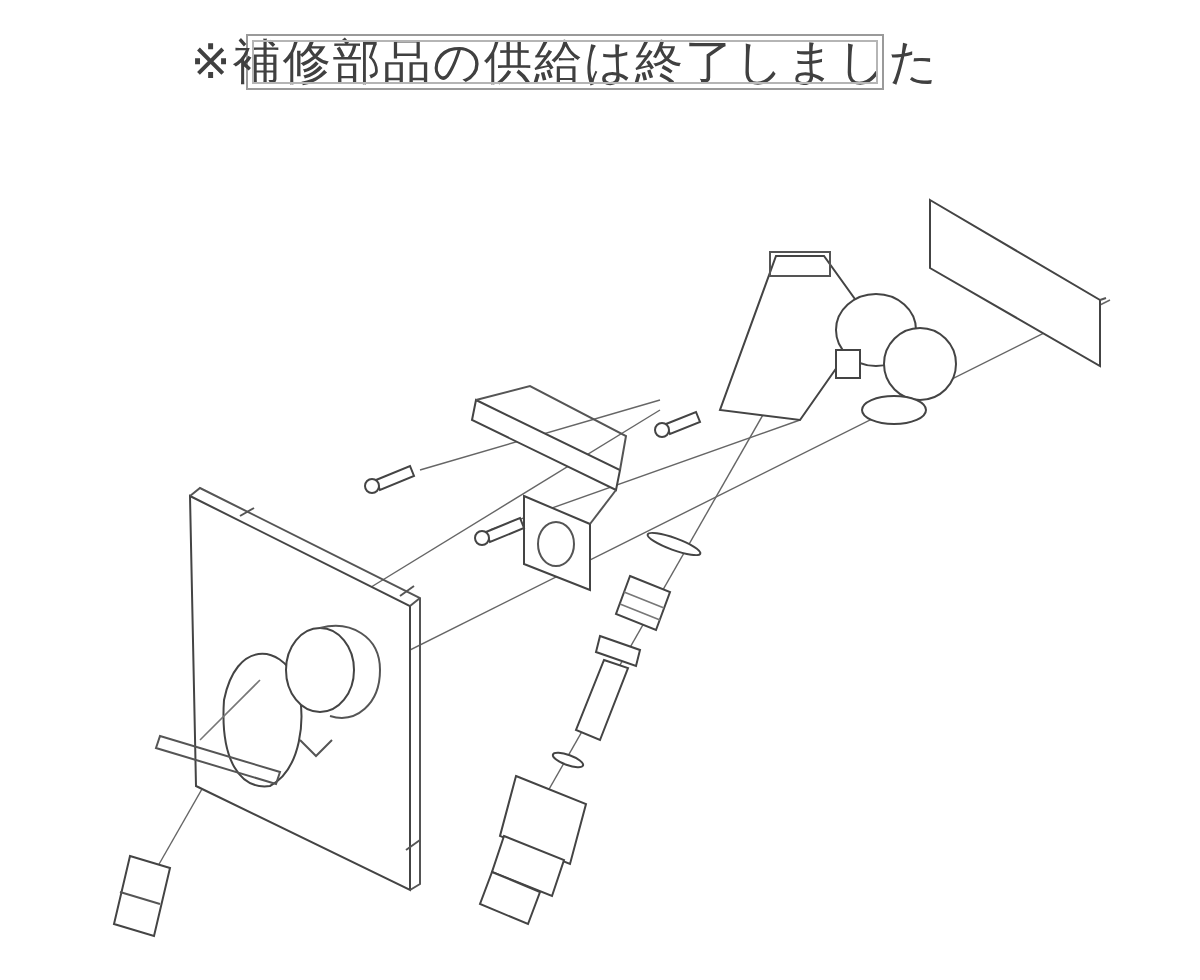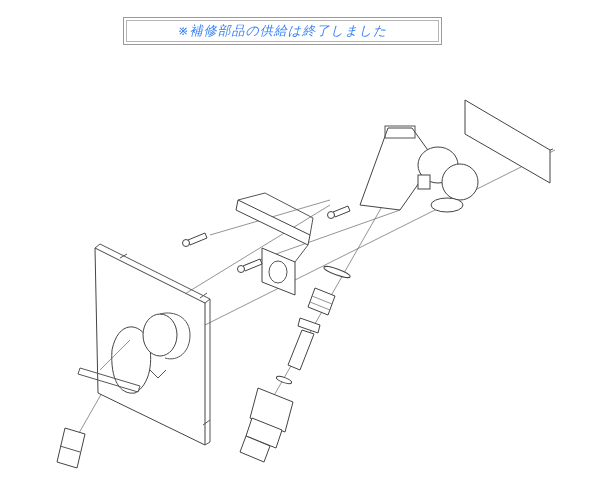--- a/index.html
+++ b/index.html
@@ -8,23 +8,22 @@
   .notice {
     position: absolute; left: 123px; top: 17px; width: 319px; height: 28px;
     border: 1px solid #9a9a9a; box-sizing: border-box;
     display: flex; align-items: center; justify-content: center;
   }
   .notice::after {
     content: ""; position: absolute; left: 2px; top: 2px; right: 2px; bottom: 2px;
     border: 1px solid #b5b5b5;
   }
   .notice-text {
-    font-size: 13px; color: #3b82f6; letter-spacing: 1px; white-space: nowrap;
+    font-size: 24px; color: #404040; letter-spacing: 1px; white-space: nowrap;
     font-family: "DejaVu Sans", sans-serif;
-    font-style: italic;
   }
   svg.diagram { position: absolute; left: 0; top: 0; }
   .ln { fill: none; stroke: #555; stroke-width: 1; }
   .lnl { fill: none; stroke: #777; stroke-width: 0.8; }
   .fillw { fill: #ffffff; stroke: #444; stroke-width: 1; }
   .axis { stroke: #666; stroke-width: 0.7; fill: none; }
 </style>
 </head>
 <body>
 

